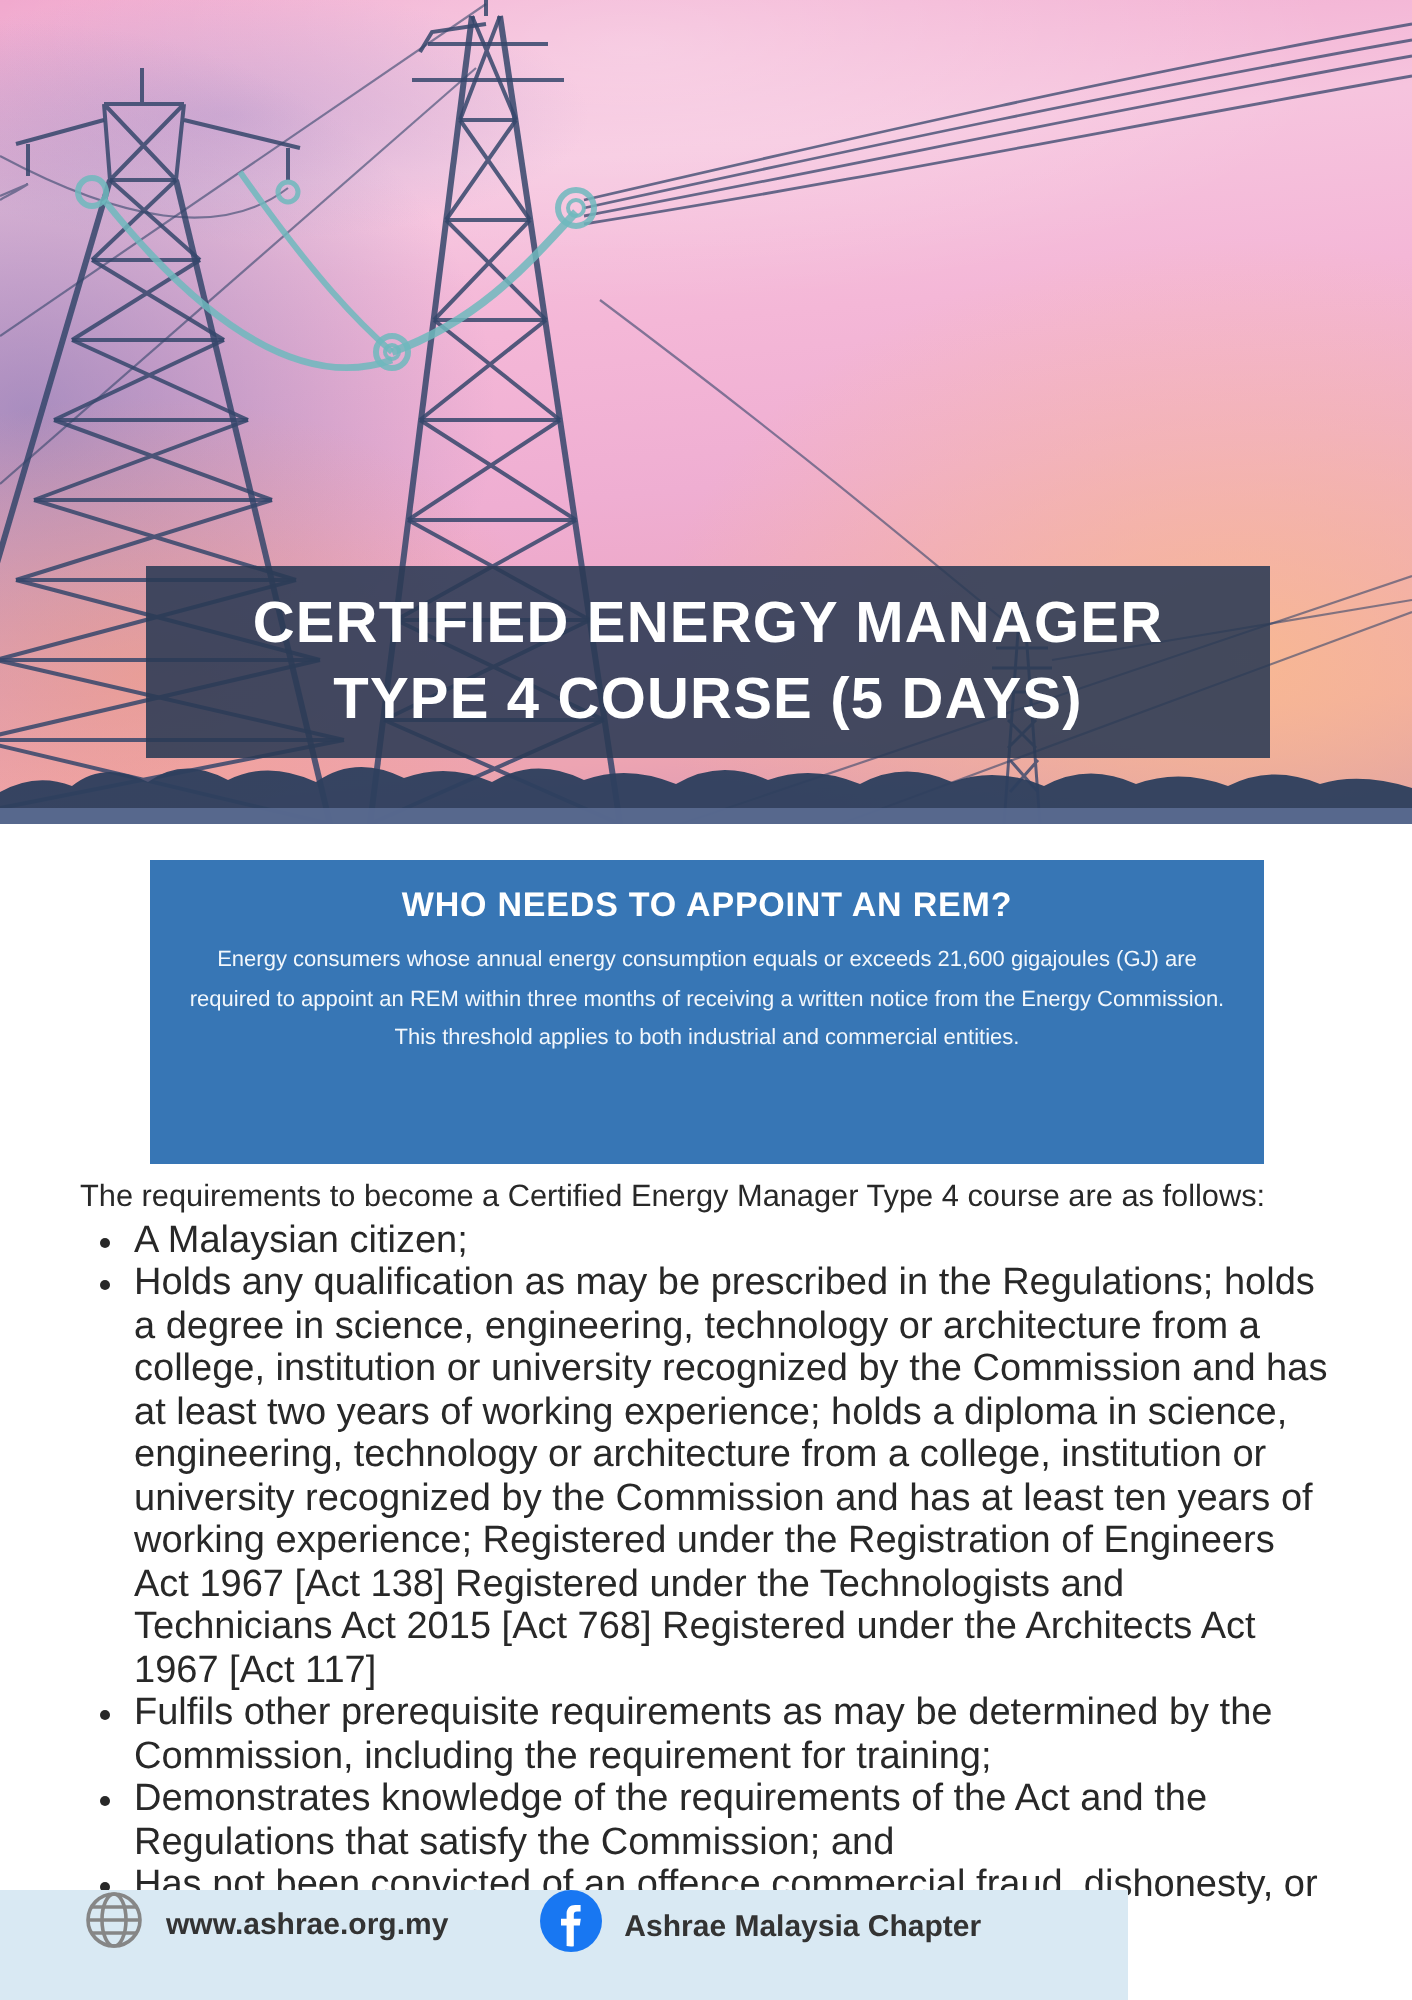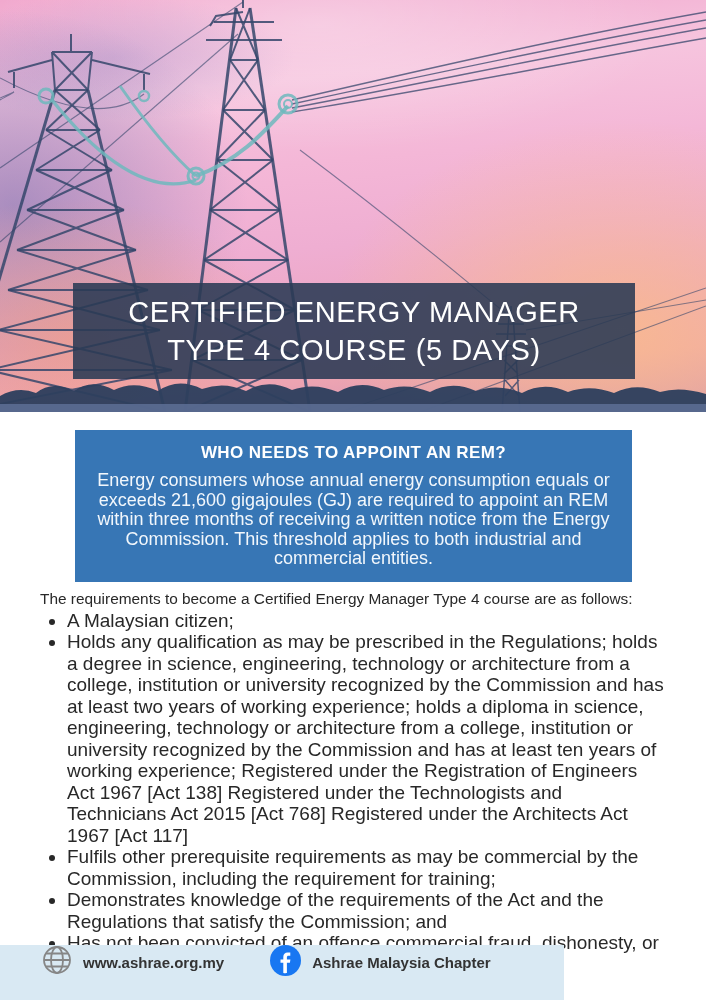--- a/index.html
+++ b/index.html
@@ -16,31 +16,31 @@
       radial-gradient(ellipse 360px 300px at 2% 50%, rgba(108,108,172,.55), rgba(108,108,172,0) 65%),
       radial-gradient(ellipse 260px 90px at 16% 14%, rgba(160,140,200,.40), rgba(160,140,200,0) 70%),
       radial-gradient(ellipse 500px 180px at 45% 6%, rgba(255,255,255,.32), rgba(255,255,255,0) 70%),
       linear-gradient(175deg,#f1a7cd 0%,#f6c4de 22%,#f4b7d7 40%,#efaed2 58%,#eda6c4 74%,#eda4b2 86%,#cf92b3 100%);
   }
   .hero svg.scene{position:absolute;top:0;left:0;}
   .banner{
     position:absolute;left:73px;top:283px;width:562px;height:96px;
     background:rgba(42,58,84,.88);
     display:flex;flex-direction:column;align-items:center;justify-content:center;
-    color:#ffffff;font-weight:400;font-size:29px;letter-spacing:.6px;line-height:38px;
+    color:#ffffff;font-weight:700;font-size:29px;letter-spacing:.6px;line-height:38px;
     text-align:center;white-space:nowrap;
   }
   
   .info-box{
     position:absolute;left:75px;top:430px;width:557px;height:152px;
     background:#3776b5;color:#ffffff;text-align:center;box-sizing:border-box;
     padding:13px 18px 0 18px;
   }
   .info-heading{font-size:17px;font-weight:700;letter-spacing:.4px;margin-bottom:8px;}
-  .info-body{font-size:18px;line-height:19.5px;color:#f2f7fc;}
+  .info-body{font-size:11px;line-height:19.5px;color:#f2f7fc;}
   
   .req{position:absolute;left:40px;top:588px;width:626px;color:#282828;}
   .req h2{
     margin:0 0 22px 0;text-align:center;color:#161616;
     font-size:19px;font-weight:800;letter-spacing:.4px;
   }
   .req p{margin:0 0 0 0;font-size:15.4px;line-height:21.5px;}
   .req ul{margin:0;padding:0 0 0 27px;}
   .req li{font-size:19px;line-height:21.5px;}
   
@@ -136,21 +136,21 @@
     <div class="info-heading">WHO NEEDS TO APPOINT AN REM?</div>
     <div class="info-body">Energy consumers whose annual energy consumption equals or exceeds 21,600 gigajoules (GJ) are required to appoint an REM within three months of receiving a written notice from the Energy Commission. This threshold applies to both industrial and commercial entities.</div>
   </div>
 
   <div class="req">
     <p>The requirements to become a Certified Energy Manager Type 4 course are as follows:</p>
     <ul>
 
     <li>A Malaysian citizen;</li>
         <li>Holds any qualification as may be prescribed in the Regulations; holds a degree in science, engineering, technology or architecture from a college, institution or university recognized by the Commission and has at least two years of working experience; holds a diploma in science, engineering, technology or architecture from a college, institution or university recognized by the Commission and has at least ten years of working experience; Registered under the Registration of Engineers Act 1967 [Act 138] Registered under the Technologists and Technicians Act 2015 [Act 768] Registered under the Architects Act 1967 [Act 117]</li>
-        <li>Fulfils other prerequisite requirements as may be commercial by the Commission, including the requirement for training;</li>
+        <li>Fulfils other prerequisite requirements as may be determined by the Commission, including the requirement for training;</li>
         <li>Demonstrates knowledge of the requirements of the Act and the Regulations that satisfy the Commission; and</li>
         <li>Has not been convicted of an offence commercial fraud, dishonesty, or corruption.</li>
       </ul>
   </div>
 
   <div class="footer">
     <div class="f-group g-web">
       <span>
         <svg width="30" height="30" viewBox="0 0 30 30" fill="none" stroke="#868686" stroke-width="1.8">
           <circle cx="15" cy="15" r="13"></circle>

